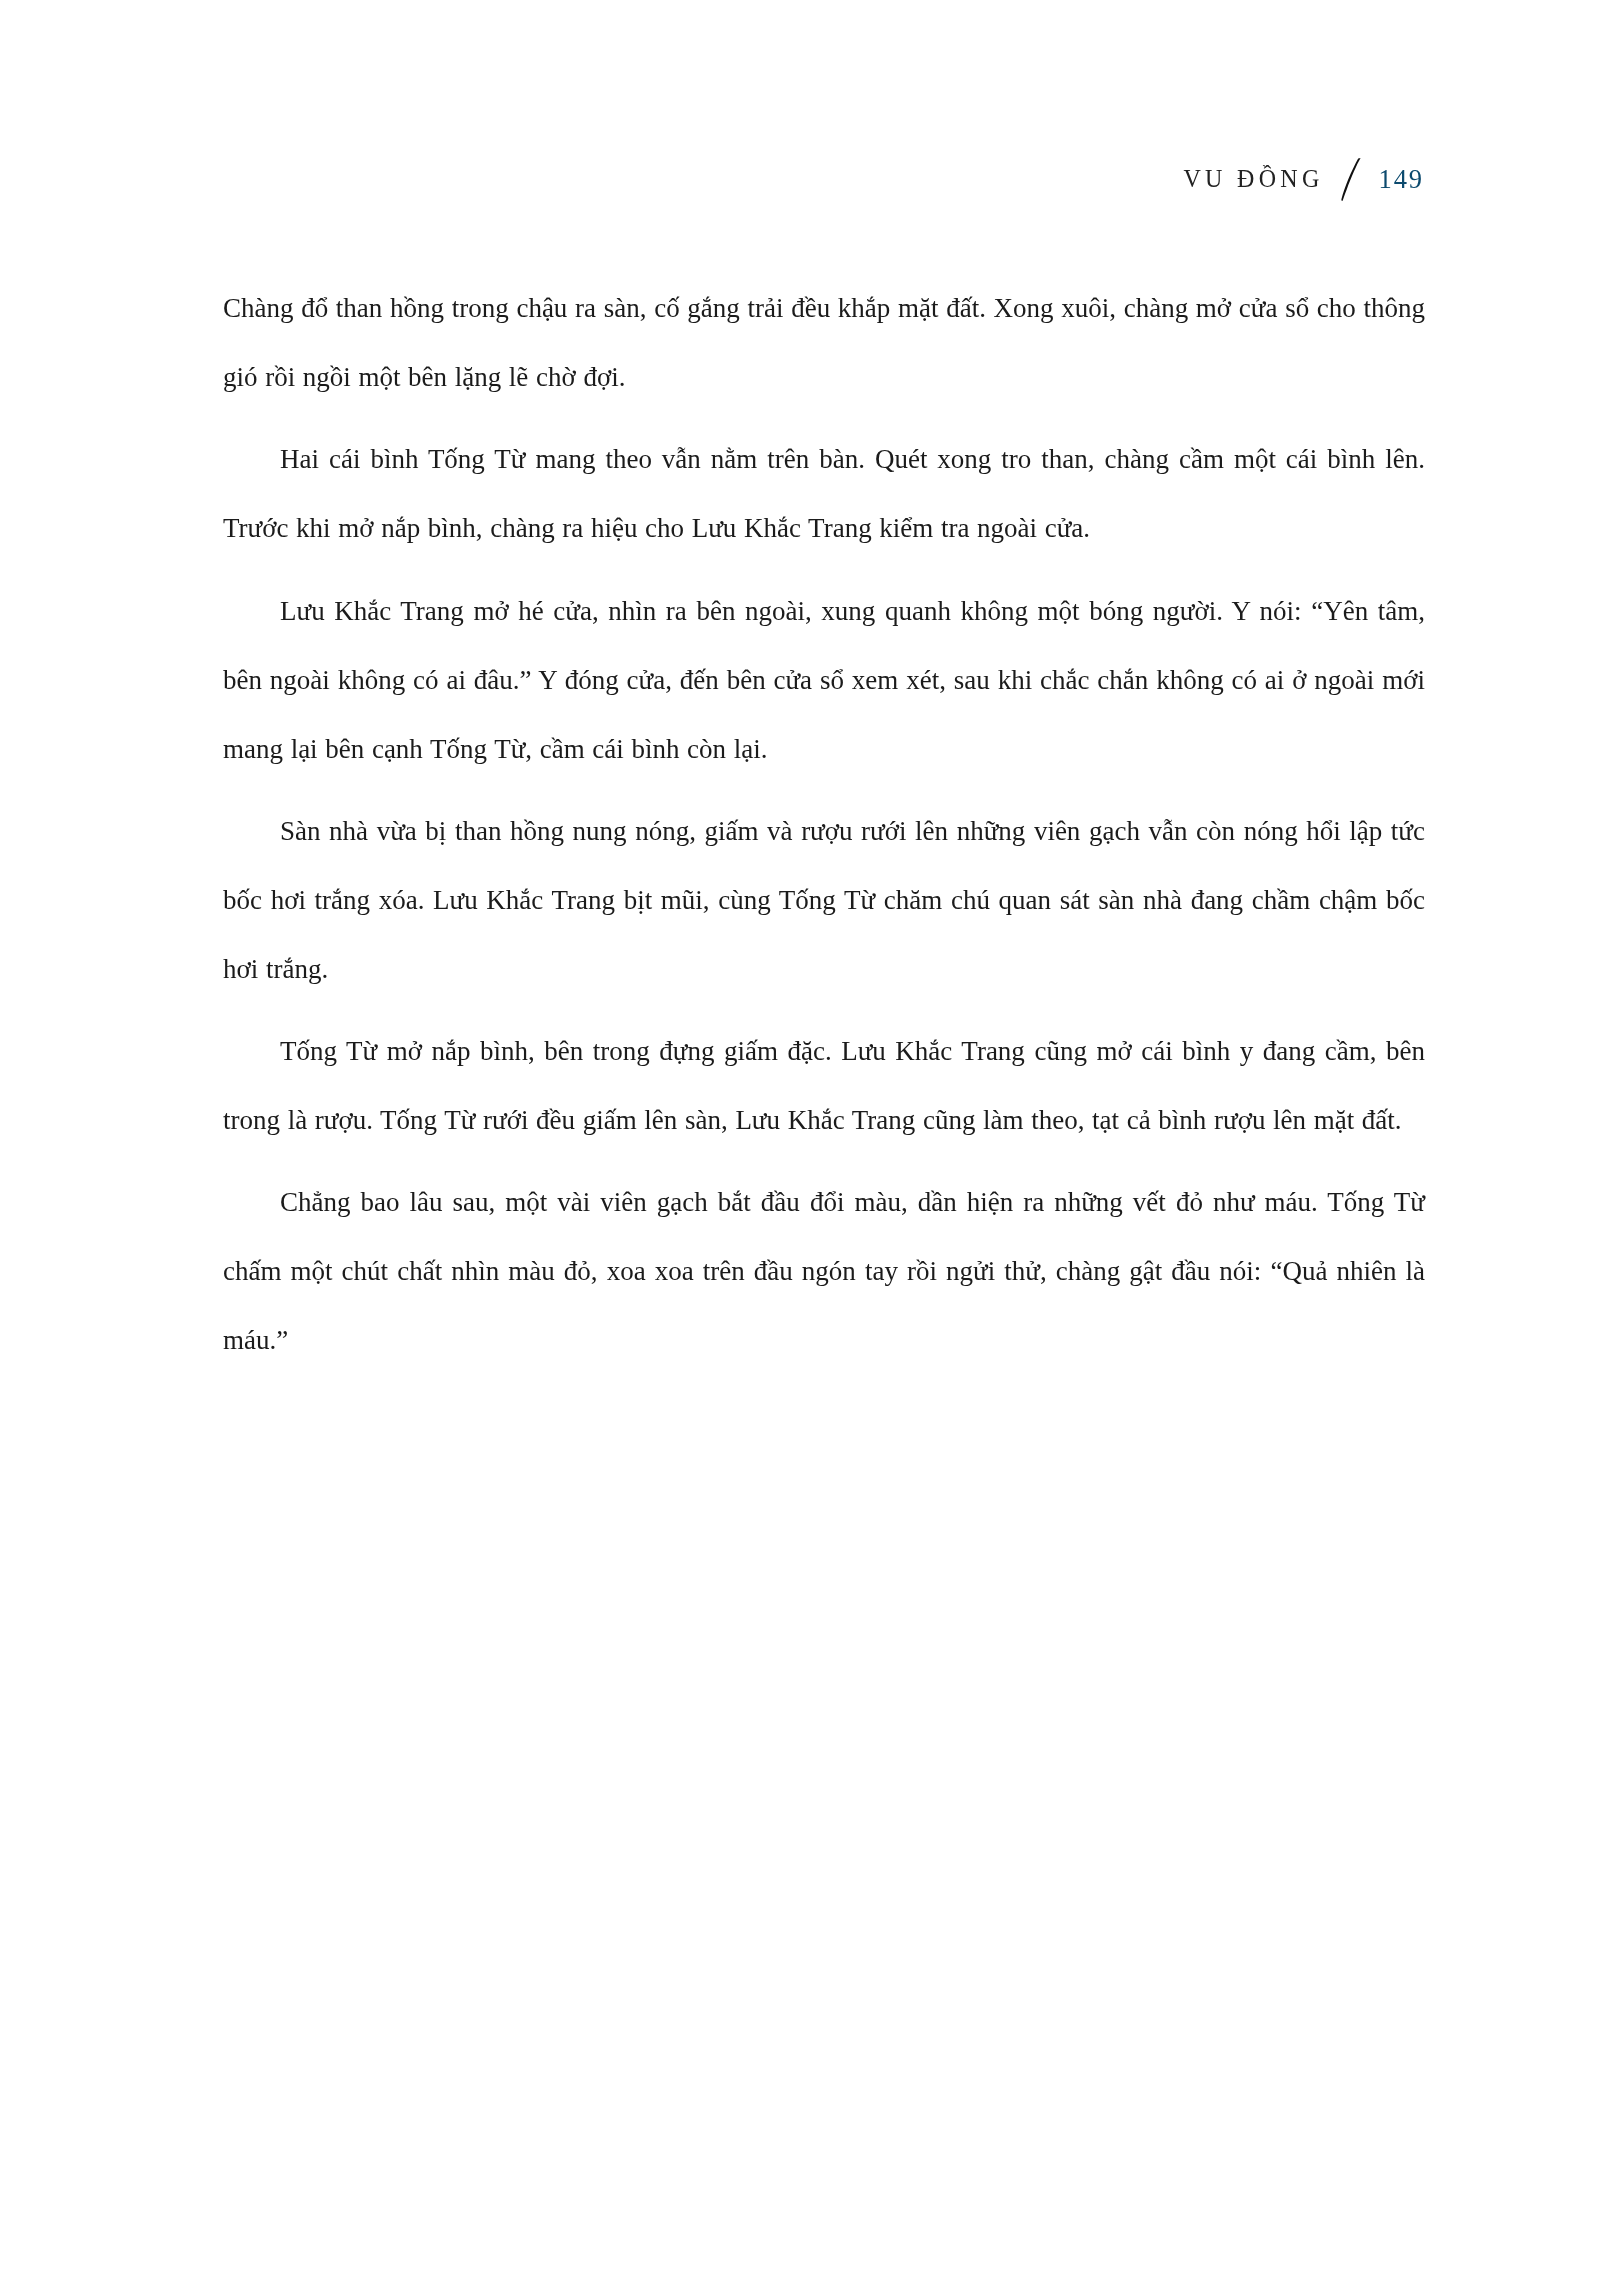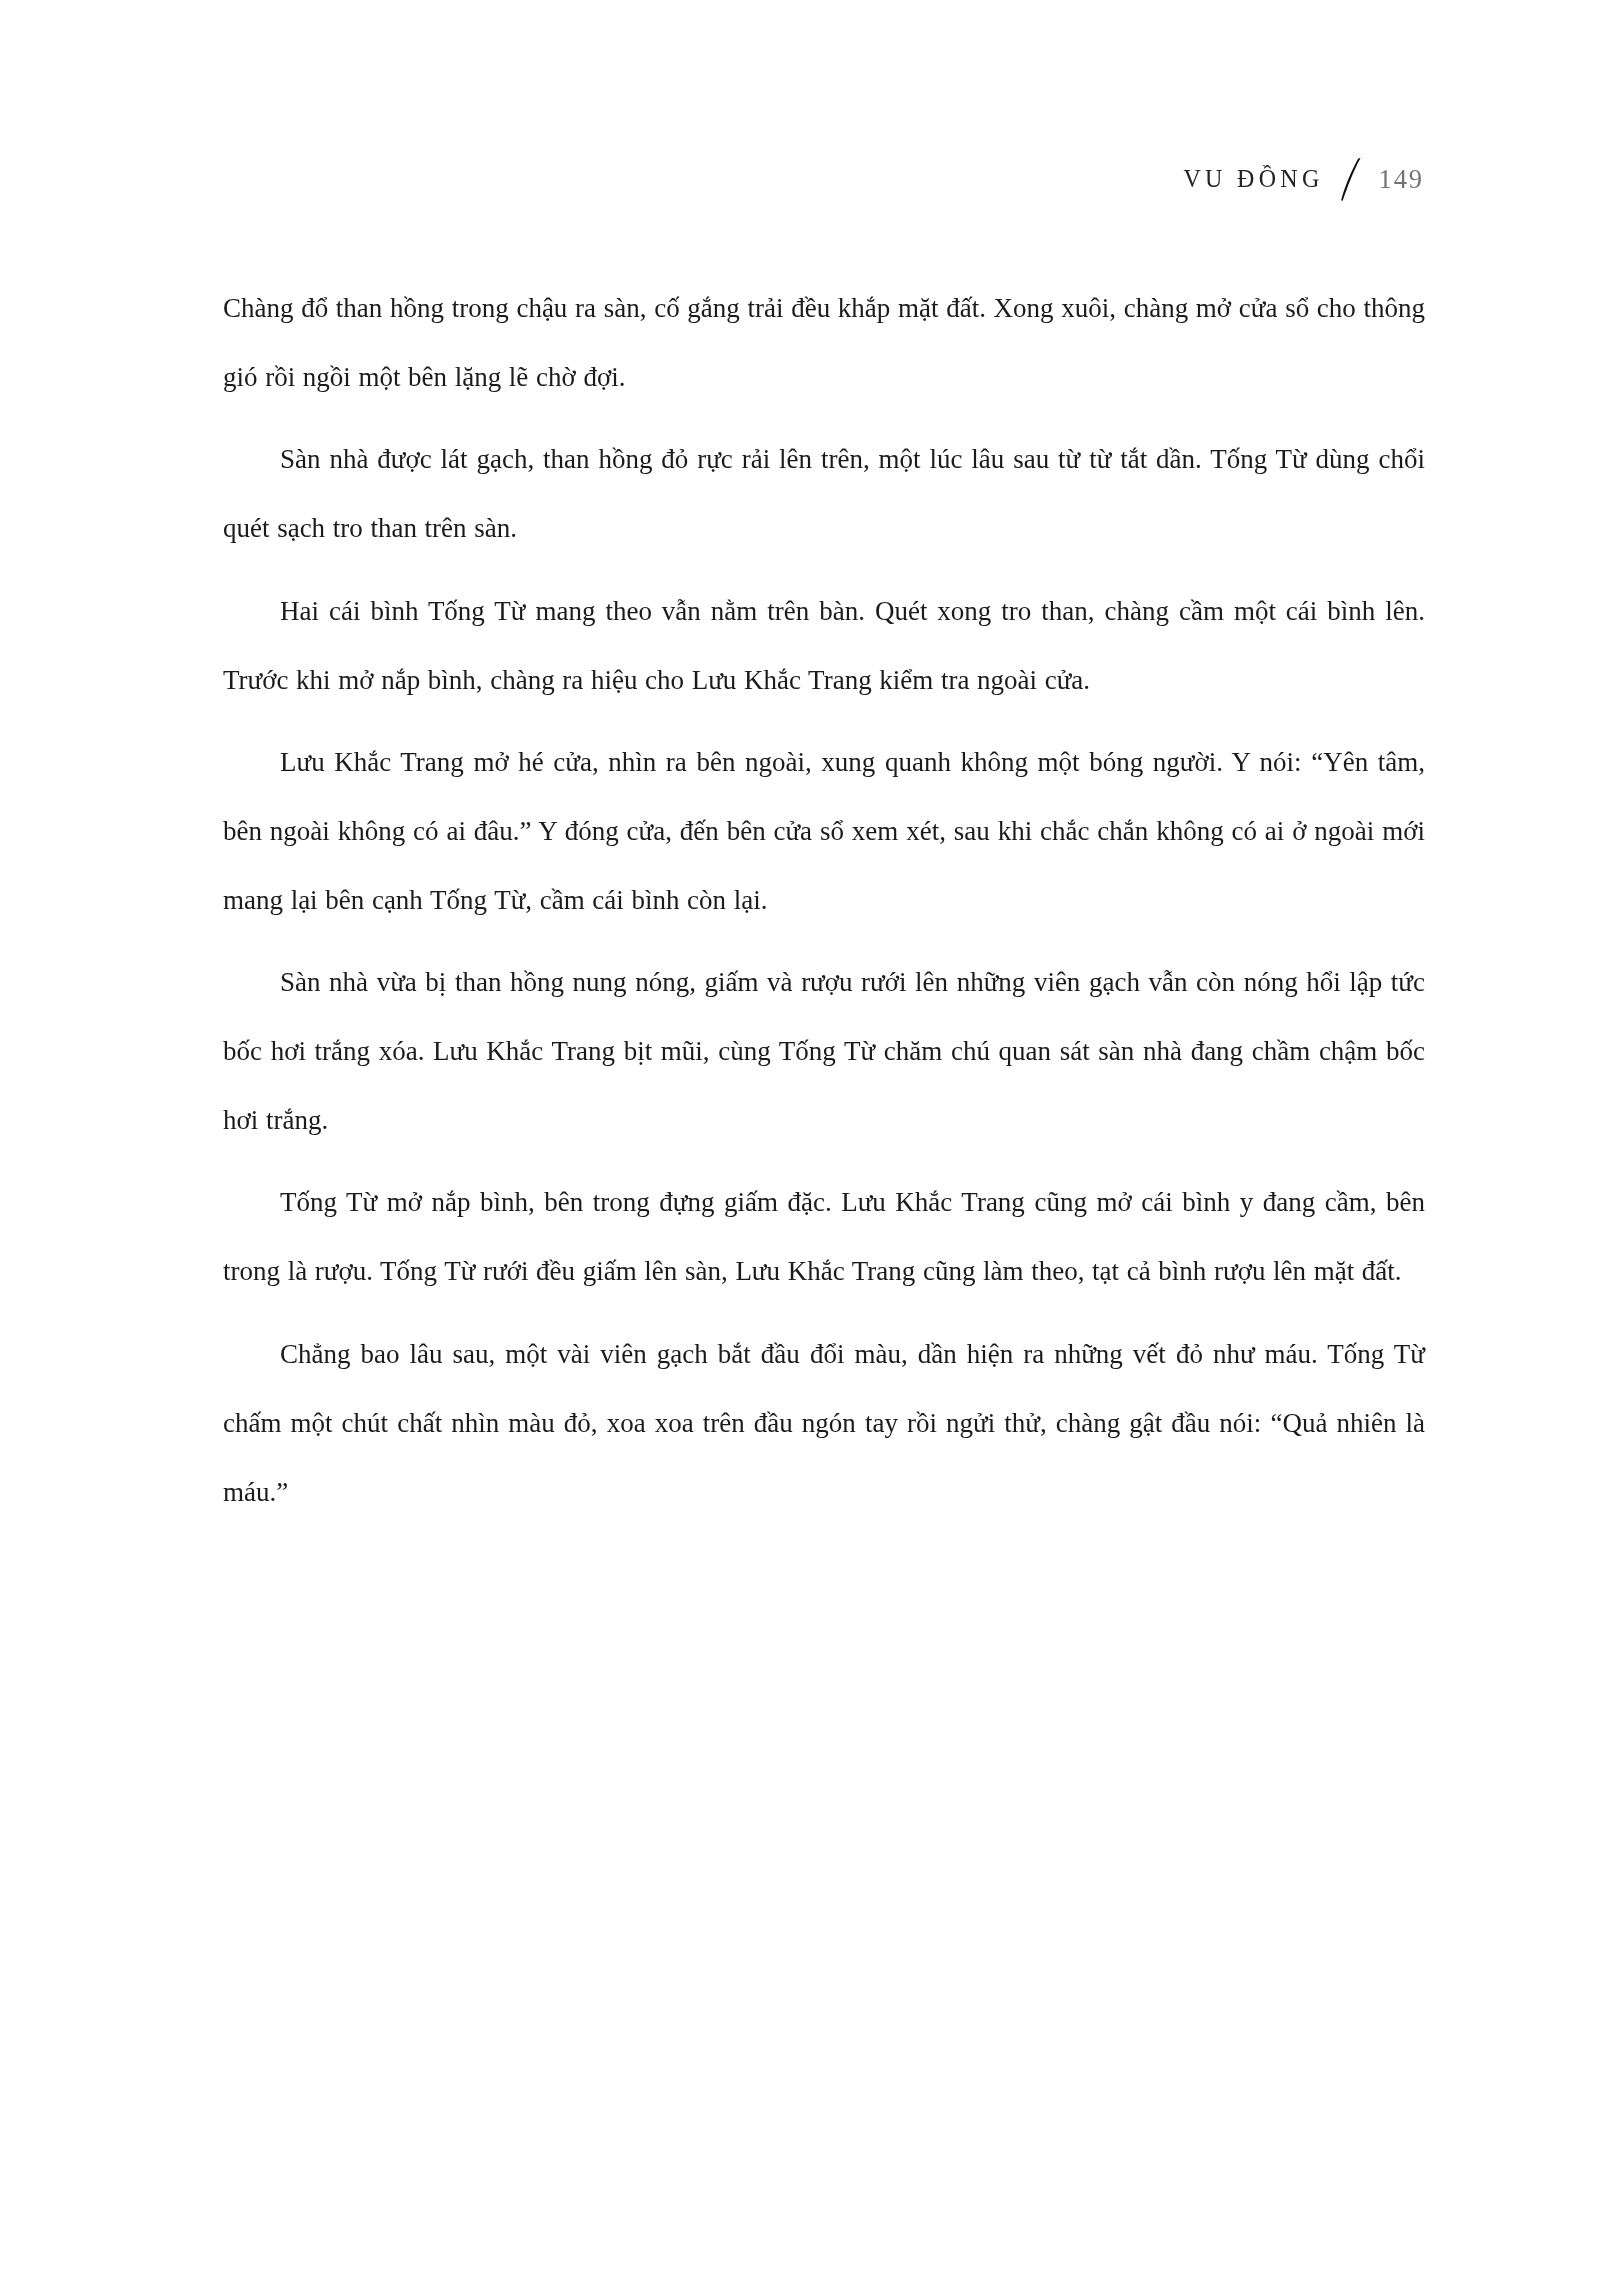--- a/index.html
+++ b/index.html
@@ -36,21 +36,21 @@
   }
   .slash-icon {
     display: inline-block;
     width: 21px;
     height: 44px;
     line-height: 0;
   }
   .slash-icon svg { width: 100%; height: 100%; }
   .page-number {
     font-size: 26.5px;
-    color: #737373;
+    color: #0c4a6e;
     letter-spacing: 1.9px;
     font-feature-settings: "onum";
   }
   .body-text {
     width: 1202px;
   }
   .para {
     font-size: 27px;
     line-height: 69px;
     text-align: justify;
@@ -73,21 +73,20 @@
     <span class="slash-icon">
       <svg viewBox="0 0 44 92" xmlns="http://www.w3.org/2000/svg" aria-hidden="true">
         <path d="M41 0 C33 14 22 38 12 66 C9 74 6 82 4 88 C3 91 0 90 1 86 C4 74 9 60 15 45 C22 28 30 12 36 1 Z" fill="#111111"></path>
       </svg>
     </span>
     <span class="page-number">149</span>
   </header>
 
   <main class="body-text">
     <p class="para first">Chàng đổ than hồng trong chậu ra sàn, cố gắng trải đều khắp mặt đất. Xong xuôi, chàng mở cửa sổ cho thông gió rồi ngồi một bên lặng lẽ chờ đợi.</p>
-    <p class="para">Sàn nhà được lát gạch, than hồng đỏ rực rải lên trên, một lúc lâu sau từ từ tắt dần. Tống Từ dùng chổi quét sạch tro than trên sàn.</p>
     <p class="para">Hai cái bình Tống Từ mang theo vẫn nằm trên bàn. Quét xong tro than, chàng cầm một cái bình lên. Trước khi mở nắp bình, chàng ra hiệu cho Lưu Khắc Trang kiểm tra ngoài cửa.</p>
     <p class="para">Lưu Khắc Trang mở hé cửa, nhìn ra bên ngoài, xung quanh không một bóng người. Y nói: “Yên tâm, bên ngoài không có ai đâu.” Y đóng cửa, đến bên cửa sổ xem xét, sau khi chắc chắn không có ai ở ngoài mới mang lại bên cạnh Tống Từ, cầm cái bình còn lại.</p>
     <p class="para">Sàn nhà vừa bị than hồng nung nóng, giấm và rượu rưới lên những viên gạch vẫn còn nóng hổi lập tức bốc hơi trắng xóa. Lưu Khắc Trang bịt mũi, cùng Tống Từ chăm chú quan sát sàn nhà đang chầm chậm bốc hơi trắng.</p>
     <p class="para">Tống Từ mở nắp bình, bên trong đựng giấm đặc. Lưu Khắc Trang cũng mở cái bình y đang cầm, bên trong là rượu. Tống Từ rưới đều giấm lên sàn, Lưu Khắc Trang cũng làm theo, tạt cả bình rượu lên mặt đất.</p>
     <p class="para">Chẳng bao lâu sau, một vài viên gạch bắt đầu đổi màu, dần hiện ra những vết đỏ như máu. Tống Từ chấm một chút chất nhìn màu đỏ, xoa xoa trên đầu ngón tay rồi ngửi thử, chàng gật đầu nói: “Quả nhiên là máu.”</p>
   </main>
 
 </div>
 
 

